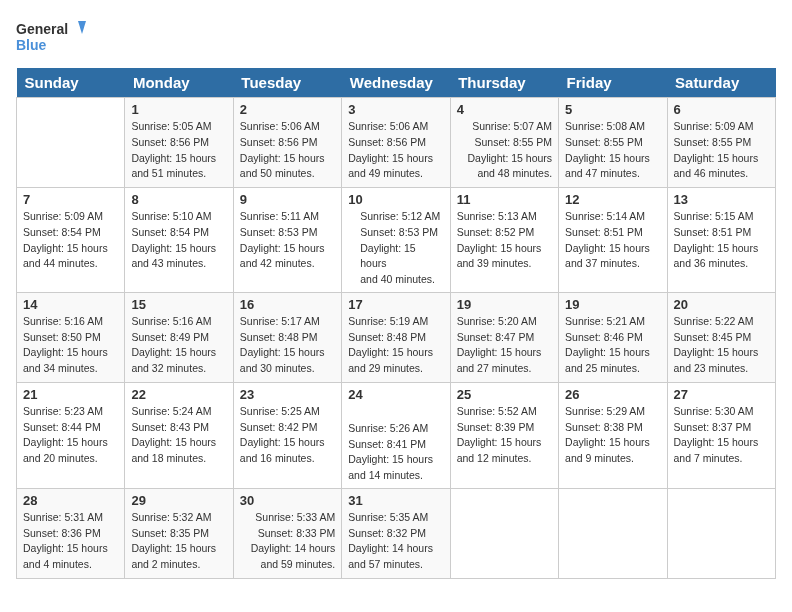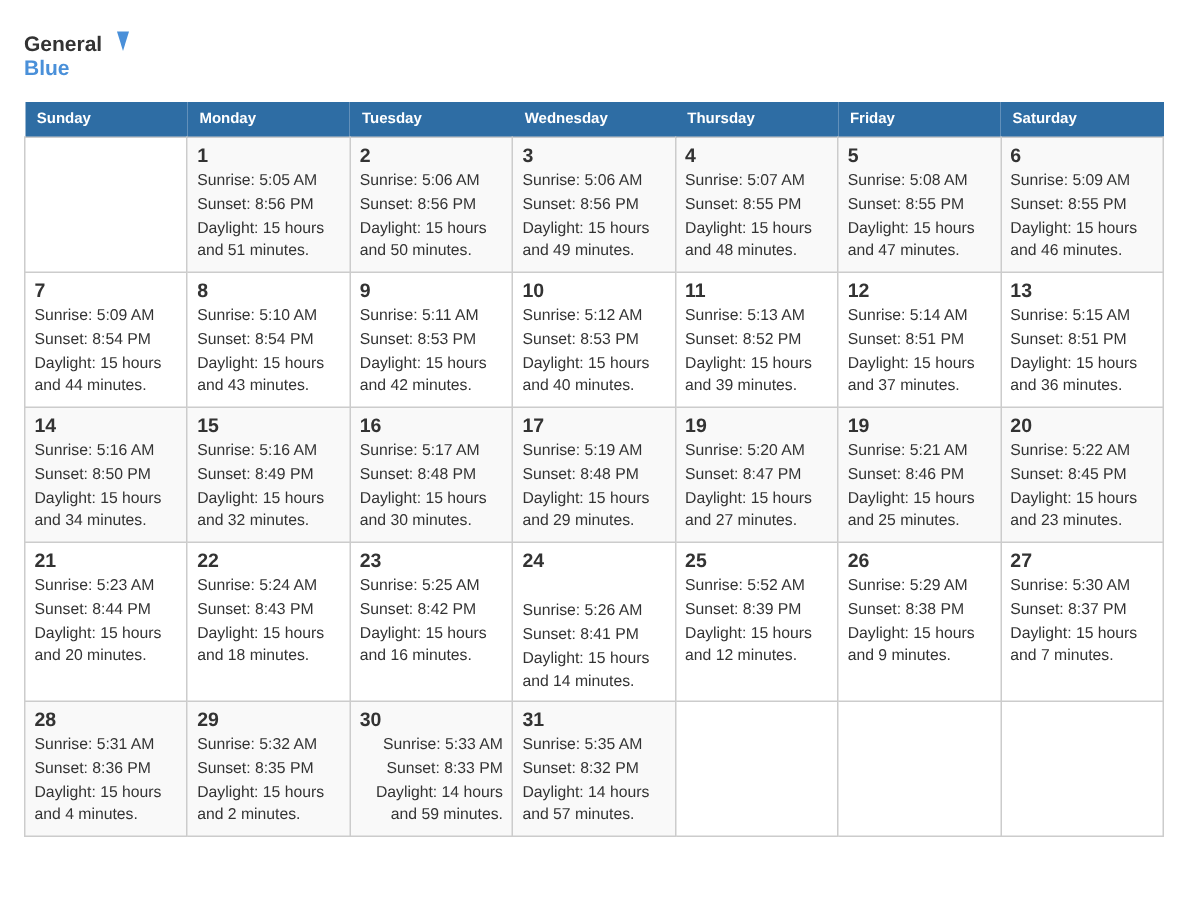--- a/index.html
+++ b/index.html
@@ -36,21 +36,21 @@
     table {
       width: 100%;
       border-collapse: collapse;
       font-size: 11px;
     }
     th {
       background-color: #2e6da4;
       color: #fff;
       text-align: left;
       padding: 6px 8px;
-      font-size: 10px;
+      font-size: 15px;
       font-weight: bold;
     }
     td {
       border: 1px solid #ccc;
       vertical-align: top;
       padding: 4px 6px;
       color: #333;
       height: 90px;
       width: calc(100% / 7);
     }
@@ -116,21 +116,21 @@
         </td>
         <td>
           <div class="day-number">3</div>
           <div class="day-info" style="white-space: pre-line;">Sunrise: 5:06 AM
 Sunset: 8:56 PM
 Daylight: 15 hours
 and 49 minutes.</div>
         </td>
         <td>
           <div class="day-number">4</div>
-          <div class="day-info" style="white-space: pre-line;">Sunrise: 5:07 AM
+          <div class="day-info" style="white-space: pre-line; text-align: right;">Sunrise: 5:07 AM
 Sunset: 8:55 PM
 Daylight: 15 hours
 and 48 minutes.</div>
         </td>
         <td>
           <div class="day-number">5</div>
           <div class="day-info" style="white-space: pre-line;">Sunrise: 5:08 AM
 Sunset: 8:55 PM
 Daylight: 15 hours
 and 47 minutes.</div>
@@ -160,21 +160,21 @@
         </td>
         <td>
           <div class="day-number">9</div>
           <div class="day-info" style="white-space: pre-line;">Sunrise: 5:11 AM
 Sunset: 8:53 PM
 Daylight: 15 hours
 and 42 minutes.</div>
         </td>
         <td>
           <div class="day-number">10</div>
-          <div class="day-info" style="white-space: pre-line;">Sunrise: 5:12 AM
+          <div class="day-info" style="white-space: pre-line; margin-left: 12px;">Sunrise: 5:12 AM
 Sunset: 8:53 PM
 Daylight: 15 hours
 and 40 minutes.</div>
         </td>
         <td>
           <div class="day-number">11</div>
           <div class="day-info" style="white-space: pre-line;">Sunrise: 5:13 AM
 Sunset: 8:52 PM
 Daylight: 15 hours
 and 39 minutes.</div>

